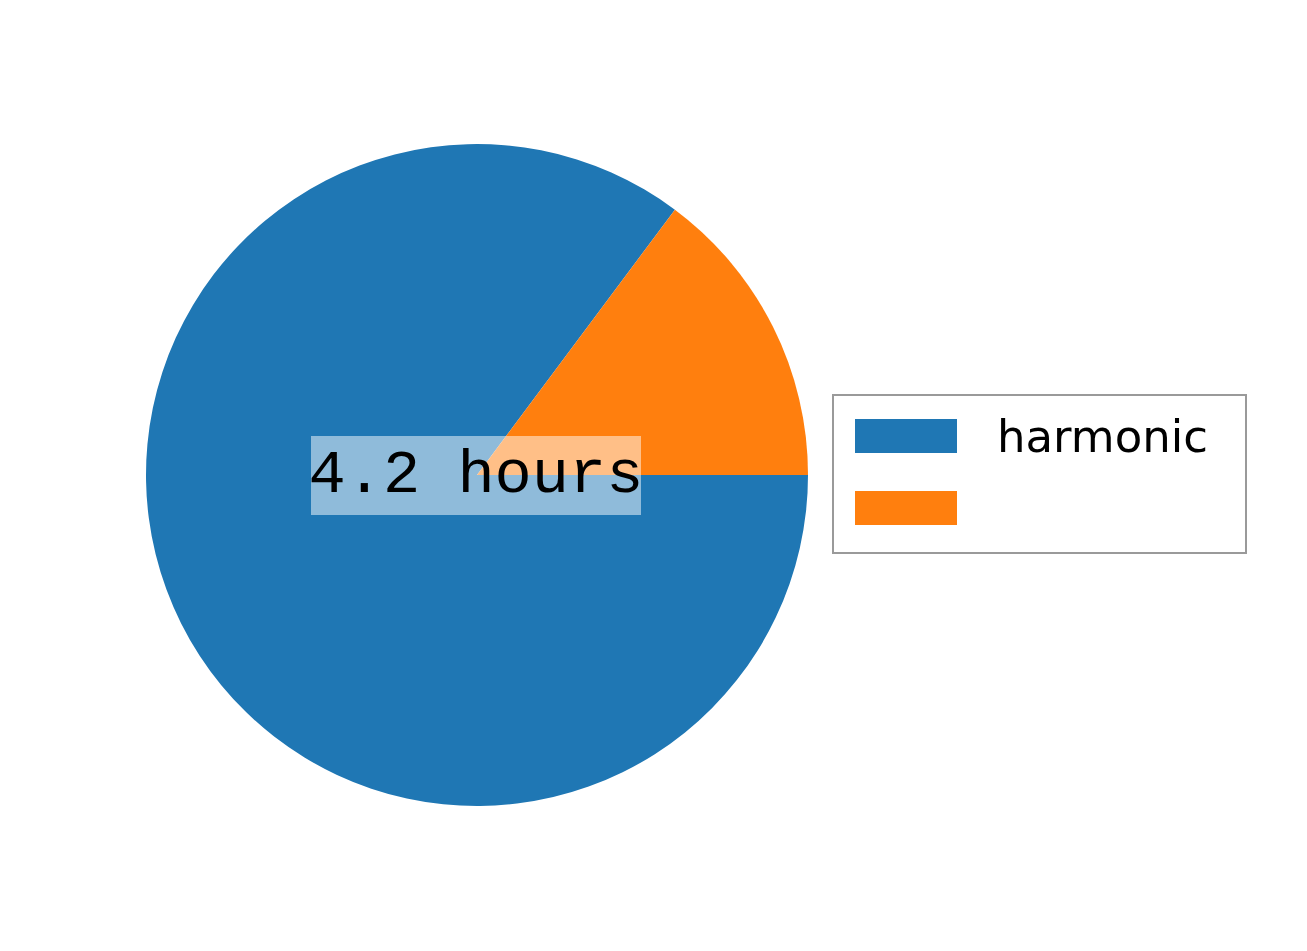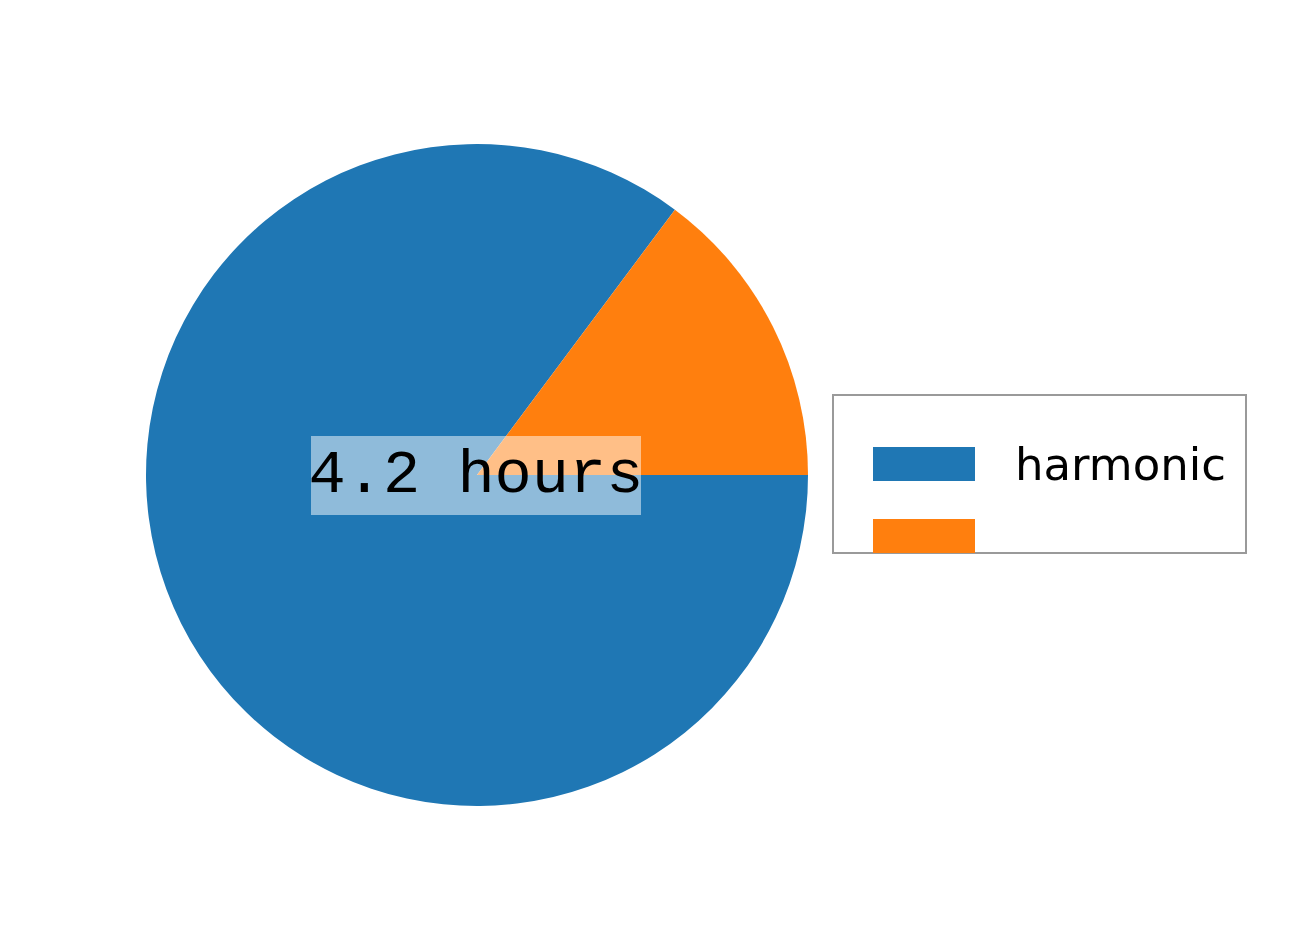--- a/index.html
+++ b/index.html
@@ -58,26 +58,25 @@
     left: 832px;
     top: 394px;
     width: 415px;
     height: 160px;
     background: rgba(255,255,255,0.8);
     border: 2px solid #9a9a9a;
     box-sizing: border-box;
   }
   .legend-entry {
     position: absolute;
-    left: 18px;
+    left: 0;
     width: 100%;
     height: 52px;
     display: flex;
     align-items: center;
-    margin-top: 28px;
   }
   .legend-entry.e0 { top: 14px; }
   .legend-entry.e1 { top: 86px; }
   .legend-patch {
     position: absolute;
     left: 21px;
     width: 102px;
     height: 34px;
   }
   .legend-label {

